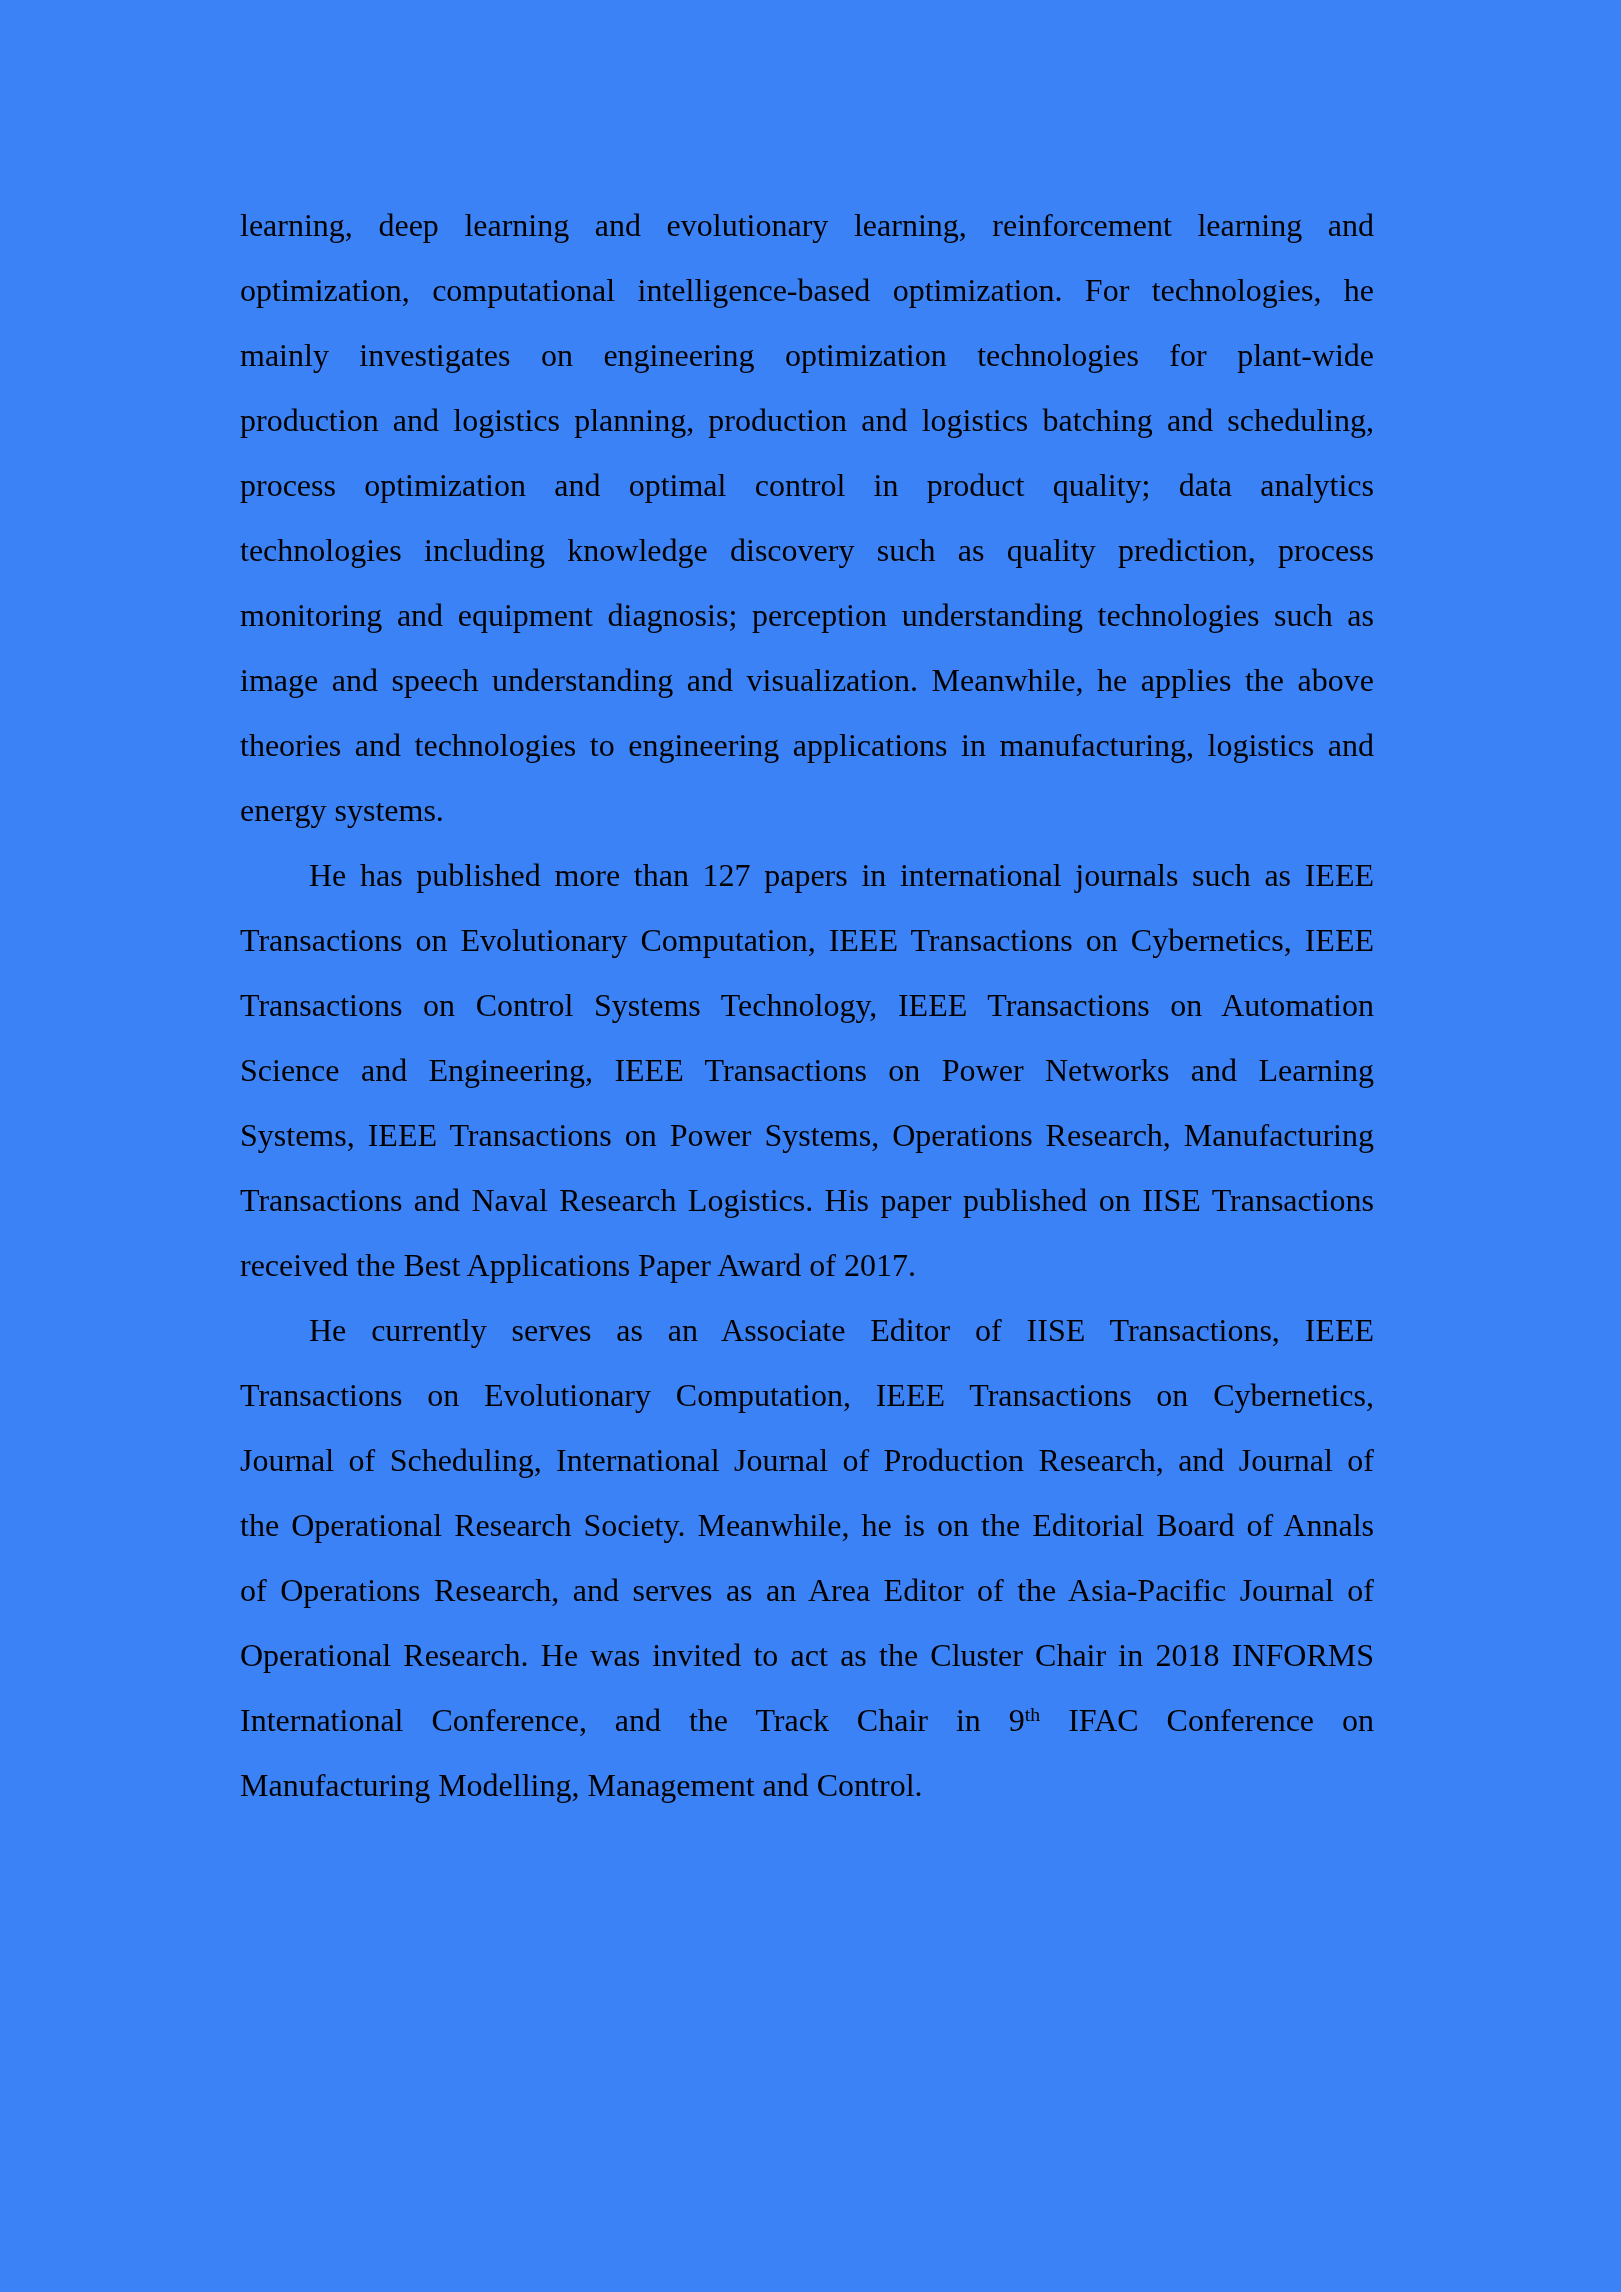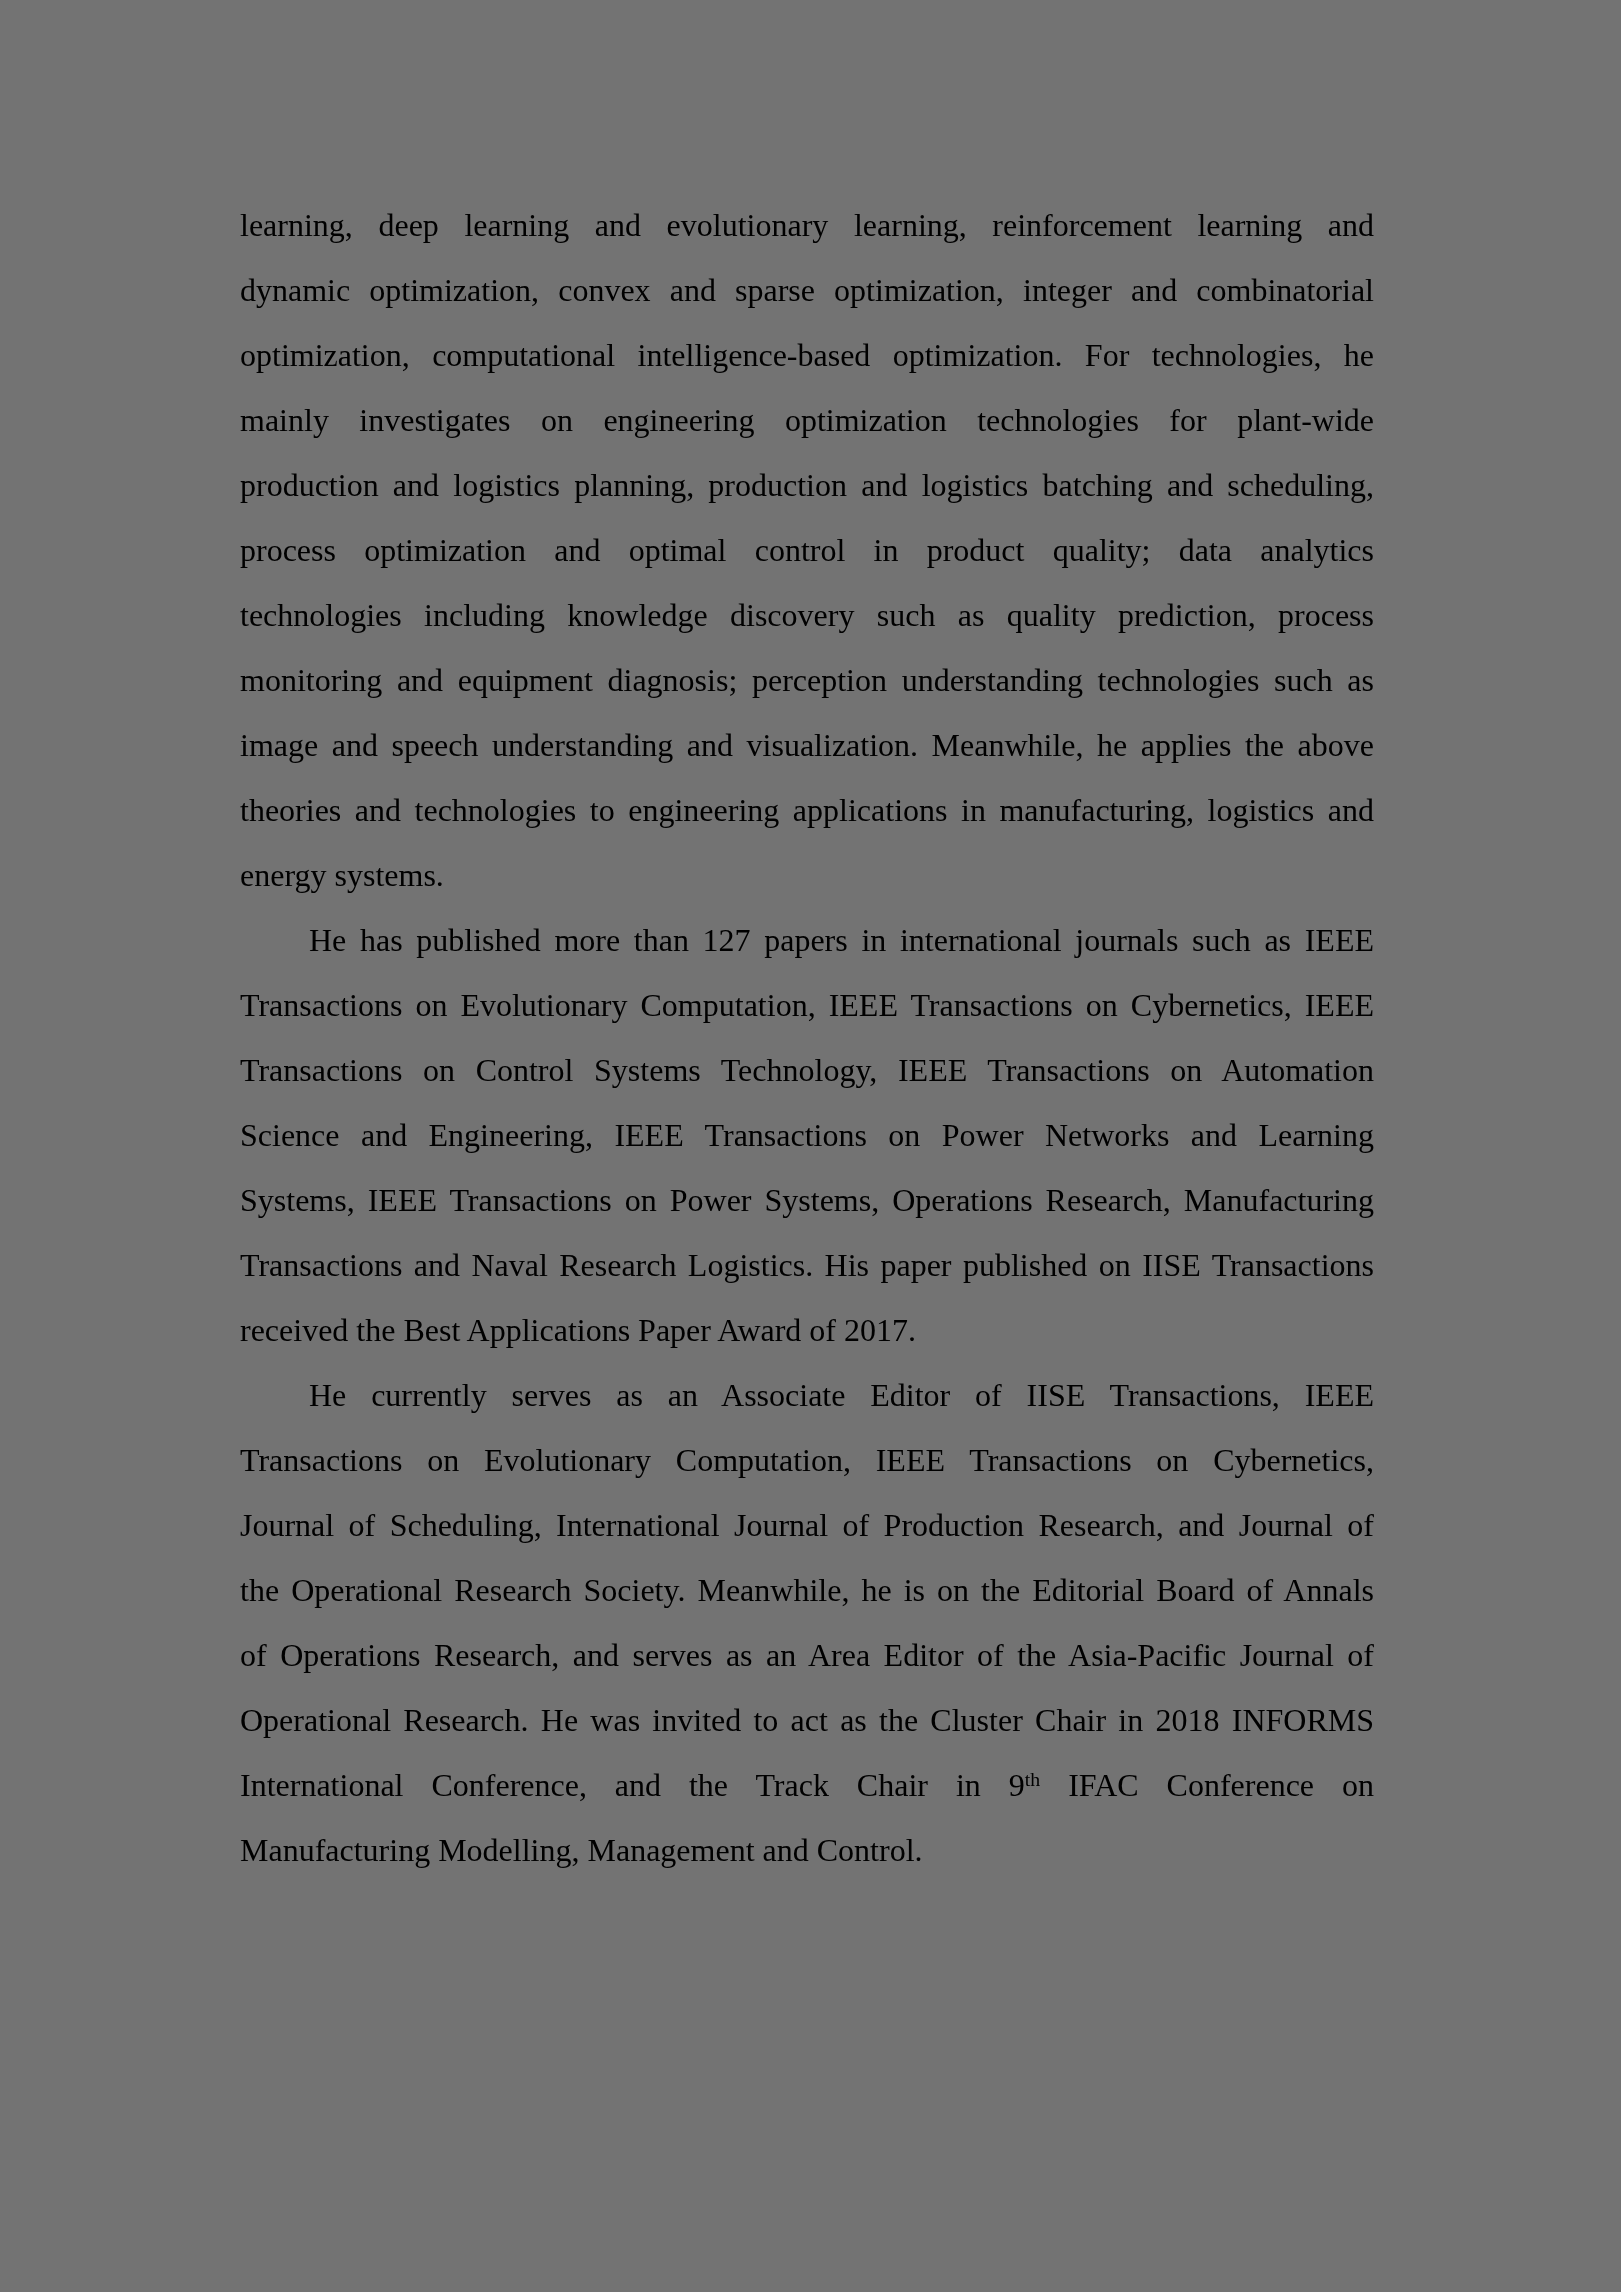--- a/index.html
+++ b/index.html
@@ -4,21 +4,21 @@
 <style>
   html, body {
     margin: 0;
     padding: 0;
     background: #ffffff;
   }
   .page {
     position: relative;
     width: 1621px;
     height: 2293px;
-    background: #737373;
+    background: #3b82f6;
     overflow: hidden;
   }
   .text-block {
     position: absolute;
     left: 240px;
     top: 193px;
     width: 1134px;
     font-family: "Liberation Serif", "DejaVu Serif", serif;
     font-size: 32px;
     line-height: 65px;
@@ -51,21 +51,20 @@
   }
 </style>
 </head>
 <body>
 
 <div class="page">
   <div class="text-block">
 
     <div class="paragraph">
       <div class="line">learning, deep learning and evolutionary learning, reinforcement learning and</div>
-      <div class="line">dynamic optimization, convex and sparse optimization, integer and combinatorial</div>
       <div class="line">optimization, computational intelligence-based optimization. For technologies, he</div>
       <div class="line">mainly investigates on engineering optimization technologies for plant-wide</div>
       <div class="line">production and logistics planning, production and logistics batching and scheduling,</div>
       <div class="line">process optimization and optimal control in product quality; data analytics</div>
       <div class="line">technologies including knowledge discovery such as quality prediction, process</div>
       <div class="line">monitoring and equipment diagnosis; perception understanding technologies such as</div>
       <div class="line">image and speech understanding and visualization. Meanwhile, he applies the above</div>
       <div class="line">theories and technologies to engineering applications in manufacturing, logistics and</div>
       <div class="line para-end">energy systems.</div>
     </div>

